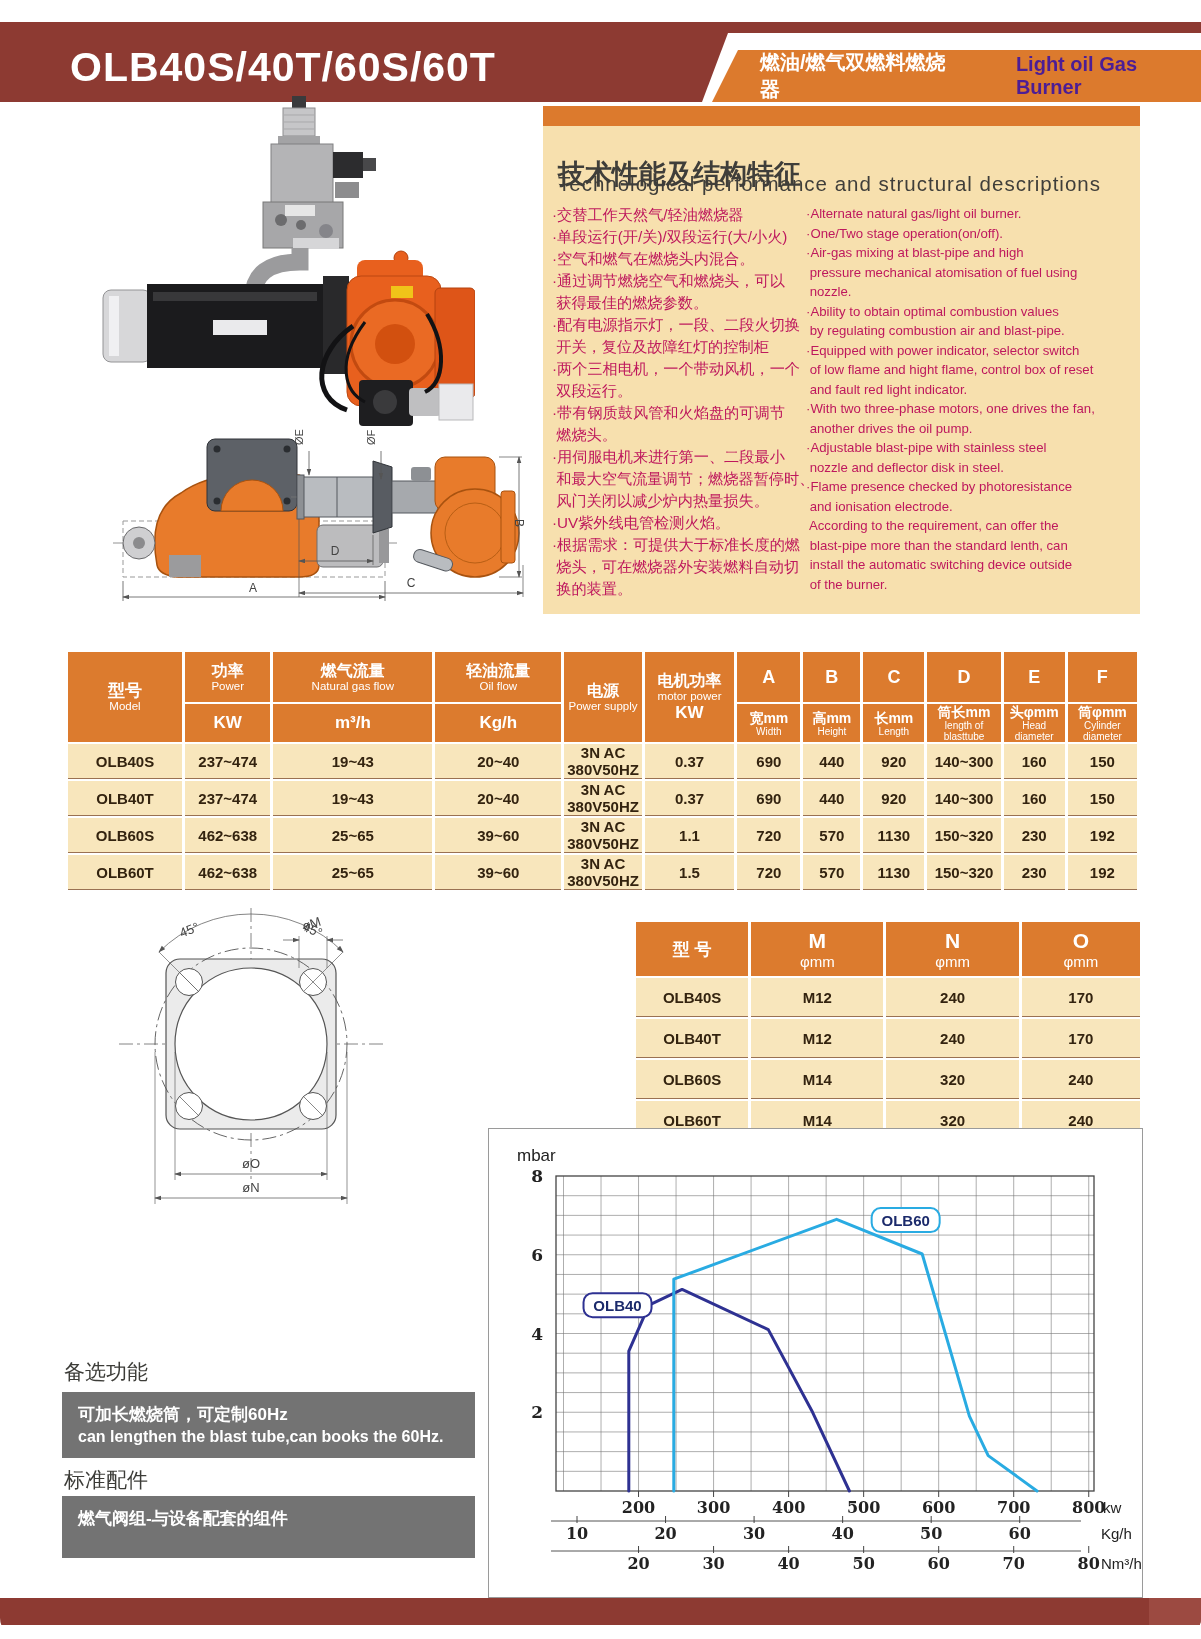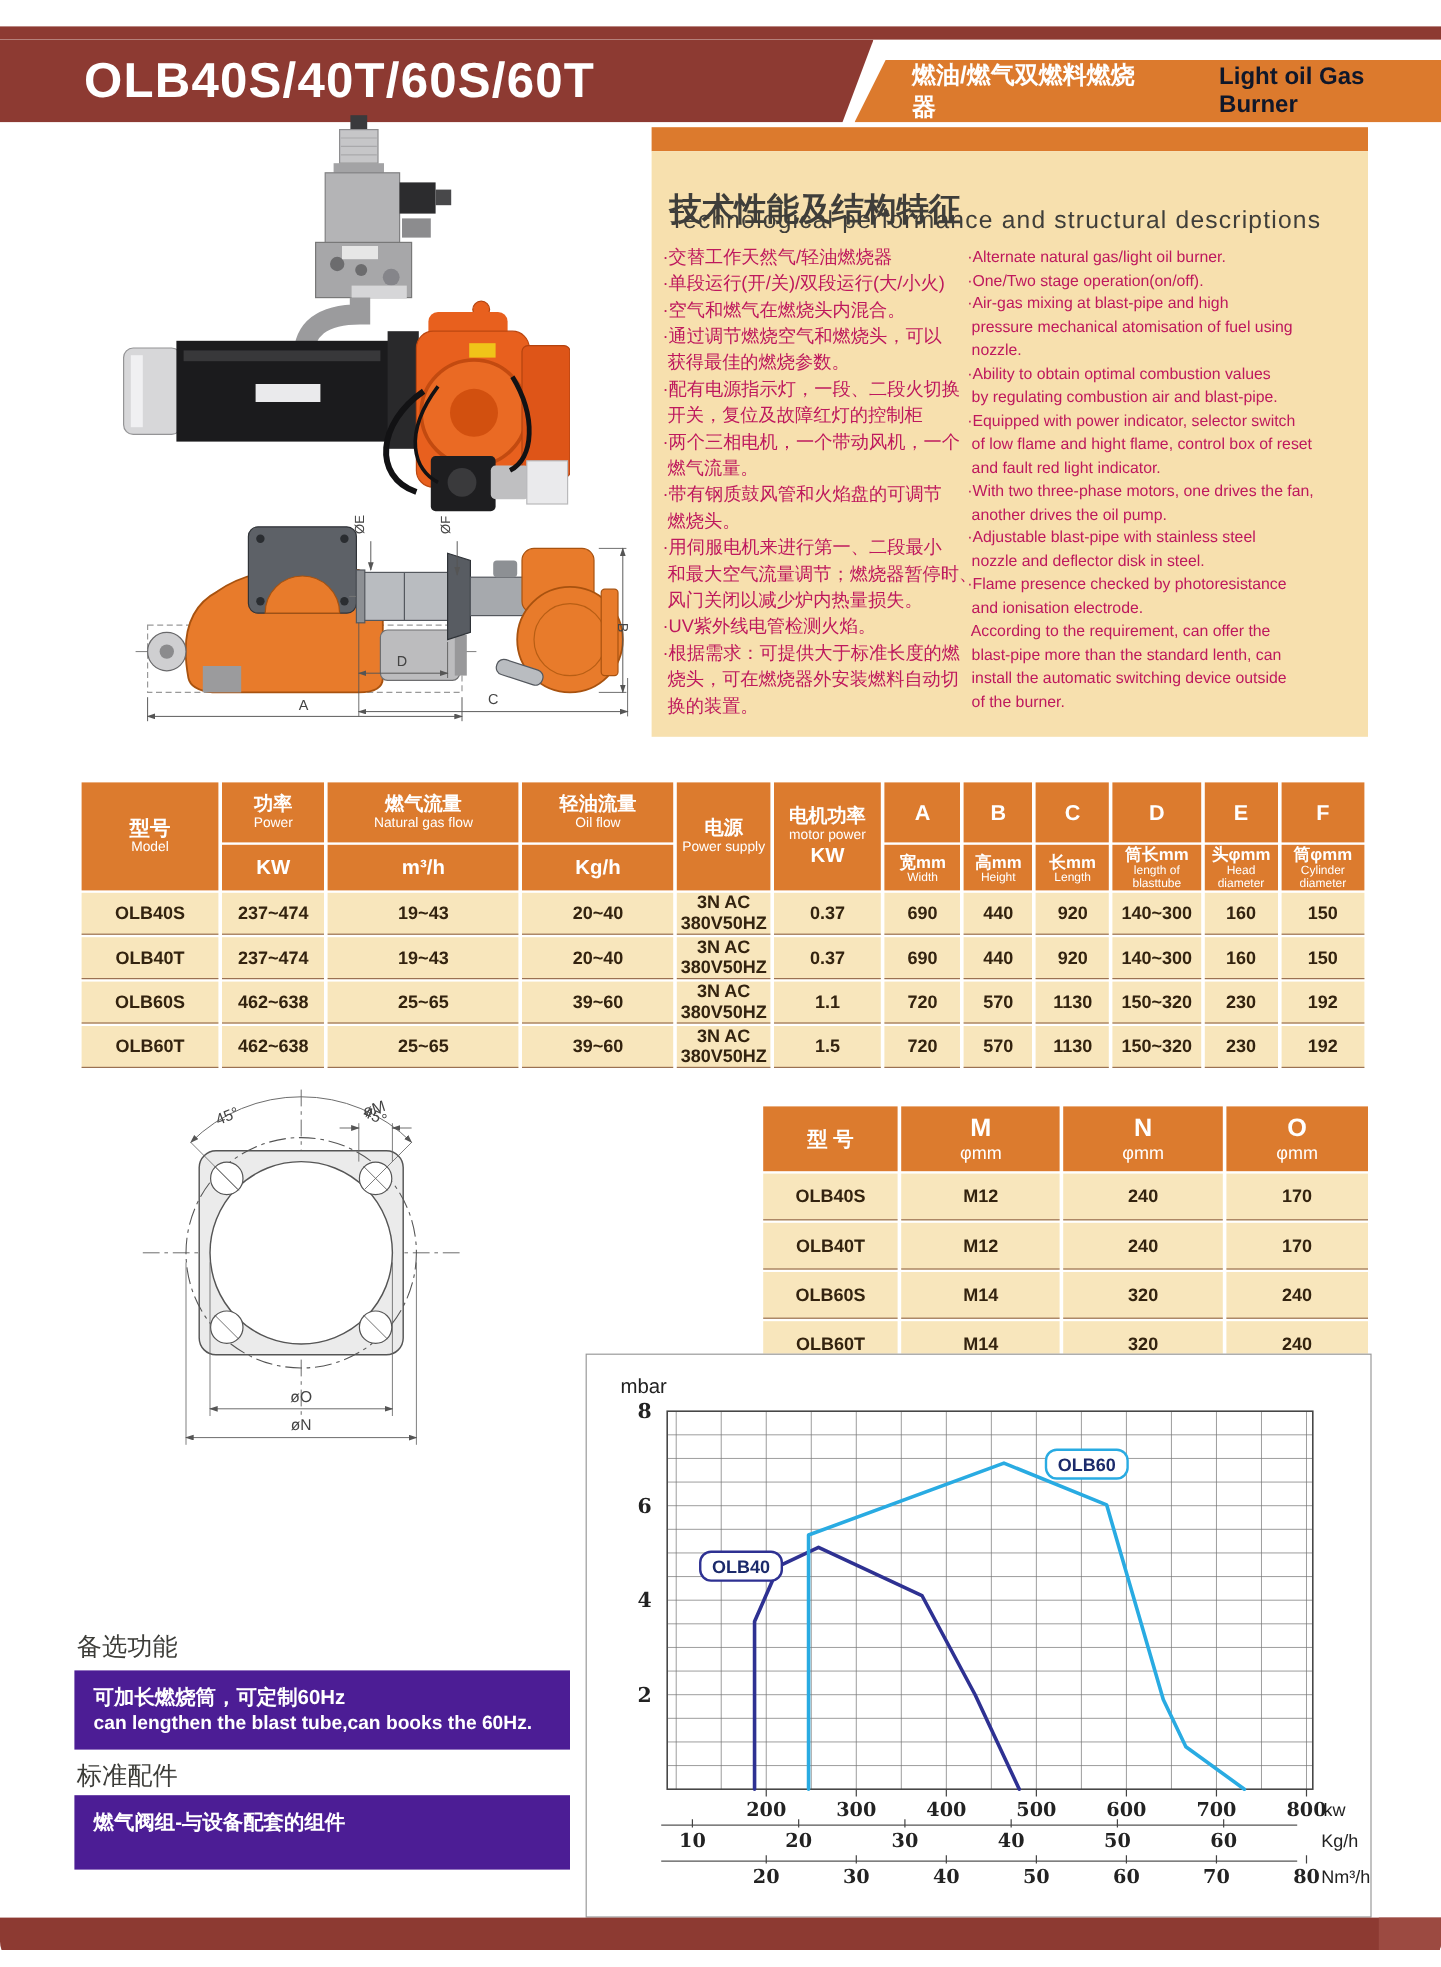--- a/index.html
+++ b/index.html
@@ -10,21 +10,21 @@
   
   .hdr-strip{left:0;top:22px;width:1201px;height:11px;background:#8d3a32;}
   .hdr-left{left:0;top:33px;width:728px;height:69px;background:#8d3a32;
             clip-path:polygon(0 0,100% 0,calc(100% - 26px) 100%,0 100%);
             display:flex;align-items:center;}
   .hdr-title{color:#fff;font-size:41px;font-weight:800;padding-left:70px;letter-spacing:1px;}
   .hdr-orange{left:712px;top:50px;width:489px;height:52px;background:#dc7a2d;
               clip-path:polygon(26px 0,100% 0,100% 100%,0 100%);
               display:flex;align-items:center;gap:58px;}
   .hdr-tag-cn{color:#fff;font-size:20px;font-weight:bold;padding-left:48px;}
-  .hdr-tag-en{color:#0f172a;font-size:20px;font-weight:bold;}
+  .hdr-tag-en{color:#4c1d95;font-size:20px;font-weight:bold;}
 
   
   .desc-bar{left:543px;top:106px;width:597px;height:20px;background:#dc7a2d;}
   .desc-panel{left:543px;top:126px;width:597px;height:488px;background:#f7e0ae;}
   .tech-title-cn{left:558px;top:136px;font-size:27px;font-weight:bold;color:#3f3e3a;margin-top:20px;}
   .tech-title-en{left:558px;top:172px;font-size:20.5px;color:#3f3e3a;letter-spacing:1px;}
   .lines{line-height:22px;font-size:15.2px;color:#be185d;}
   .lines div{white-space:pre;}
   .lines-cn{left:552px;top:204px;width:272px;}
   .lines-en{left:806px;top:204px;width:336px;font-size:13.2px;line-height:19.5px;}
@@ -50,21 +50,21 @@
   .dim{left:633px;top:920px;width:510px;}
   .dim th{background:#dc7b2e;color:#fff;height:54px;}
   .dim td{background:#f8e6bc;color:#33230f;font-weight:bold;font-size:15px;
           height:38px;border-bottom:1.5px solid #9a7152;}
   .dim .h-letter{font-size:21px;}
 
   
   .sect-heading{font-size:21px;color:#3c3c38;}
   .opt-heading{left:64px;top:1358px;}
   .acc-heading{left:64px;top:1466px;}
-  .orange-box{width:381px;background:#4c1d95;color:#fff;padding:11px 16px;}
+  .orange-box{width:381px;background:#737373;color:#fff;padding:11px 16px;}
   .opt-box{left:62px;top:1392px;height:44px;}
   .acc-box{left:62px;top:1496px;height:40px;}
   .box-l1{font-size:17px;font-weight:bold;line-height:23px;}
   .box-l2{font-size:16px;font-weight:bold;line-height:22px;}
 
   
   .chart-panel{left:488px;top:1128px;width:655px;height:470px;background:#fff;
                border:1px solid #9a9a9a;box-sizing:border-box;text-decoration:underline;}
 
   
@@ -208,21 +208,21 @@
   <div class="abs tech-title-en">Technological performance and structural descriptions</div>
   <div class="abs lines lines-cn">
       <div>·交替工作天然气/轻油燃烧器</div>
       <div>·单段运行(开/关)/双段运行(大/小火)</div>
       <div>·空气和燃气在燃烧头内混合。</div>
       <div>·通过调节燃烧空气和燃烧头，可以</div>
       <div> 获得最佳的燃烧参数。</div>
       <div>·配有电源指示灯，一段、二段火切换</div>
       <div> 开关，复位及故障红灯的控制柜</div>
       <div>·两个三相电机，一个带动风机，一个</div>
-      <div> 燃气流量。</div>
+      <div> 双段运行。</div>
       <div>·带有钢质鼓风管和火焰盘的可调节</div>
       <div> 燃烧头。</div>
       <div>·用伺服电机来进行第一、二段最小</div>
       <div> 和最大空气流量调节；燃烧器暂停时、</div>
       <div> 风门关闭以减少炉内热量损失。</div>
       <div>·UV紫外线电管检测火焰。</div>
       <div>·根据需求：可提供大于标准长度的燃</div>
       <div> 烧头，可在燃烧器外安装燃料自动切</div>
       <div> 换的装置。</div>
     </div>

